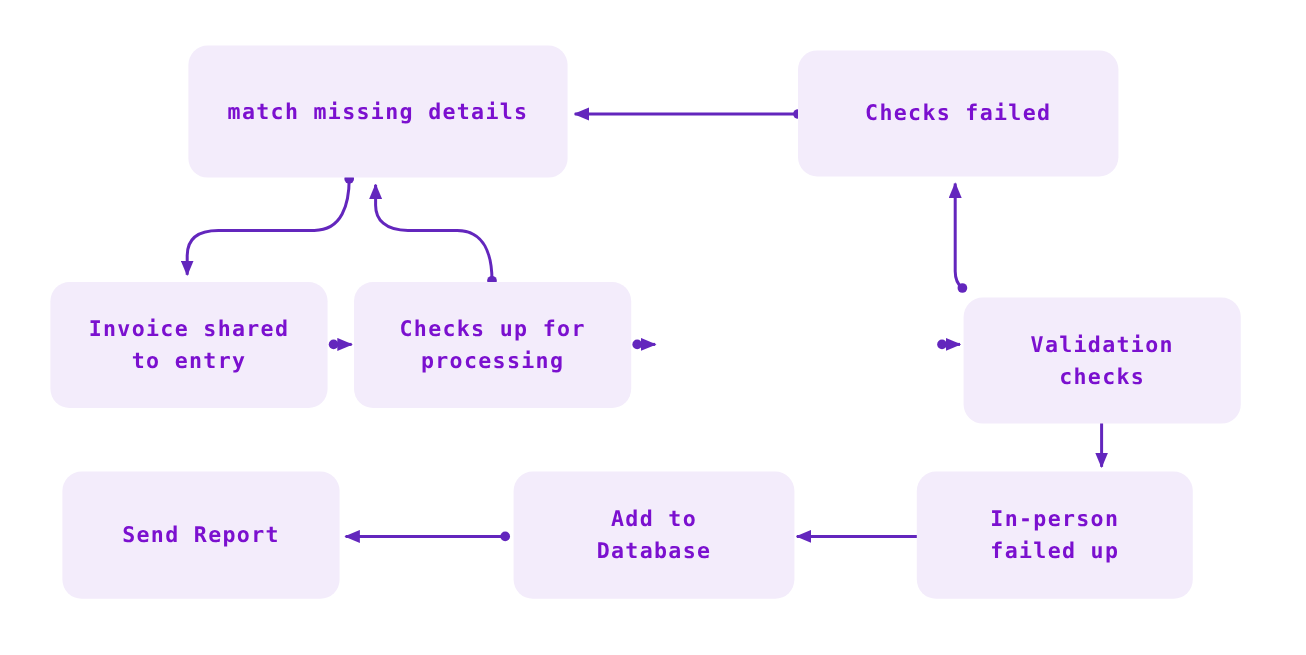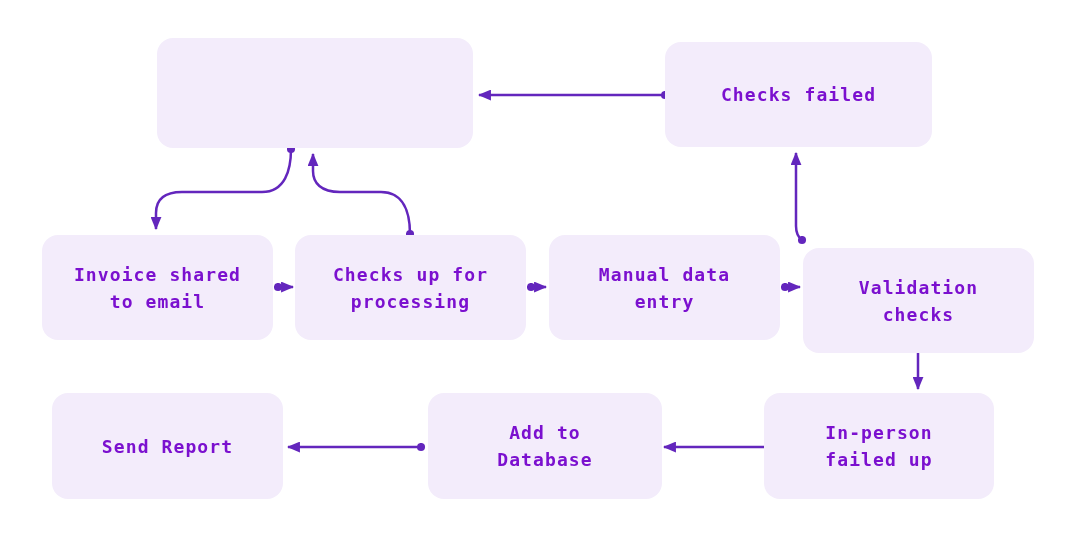--- a/index.html
+++ b/index.html
@@ -77,40 +77,37 @@
     <path class="edge" d="M 802 240 C 798 237 796 233 796 226 L 796 153" marker-start="url(#dot)" marker-end="url(#arrowhead)"></path>
 
     <path class="edge" d="M 918 345 L 918 389" marker-start="url(#dot)" marker-end="url(#arrowhead)"></path>
 
     <path class="edge" d="M 799 447 L 664 447" marker-start="url(#dot)" marker-end="url(#arrowhead)"></path>
 
     <path class="edge" d="M 421 447 L 288 447" marker-start="url(#dot)" marker-end="url(#arrowhead)"></path>
   </svg>
 
   <div class="node" style="left:157px; top:38px; width:316px; height:110px;">
+    <div>match missing details</div>
   </div>
 
   <div class="node" style="left:665px; top:42px; width:267px; height:105px;">
     <div>Checks failed</div>
   </div>
 
   <div class="node" style="left:42px; top:235px; width:231px; height:105px;">
     <div>Invoice shared</div>
-    <div>to email</div>
+    <div>to entry</div>
   </div>
 
   <div class="node" style="left:295px; top:235px; width:231px; height:105px;">
     <div>Checks up for</div>
     <div>processing</div>
   </div>
 
-  <div class="node" style="left:549px; top:235px; width:231px; height:105px;">
-    <div>Manual data</div>
-    <div>entry</div>
-  </div>
 
   <div class="node" style="left:803px; top:235px; width:231px; height:105px;margin-top:13px;">
     <div>Validation</div>
     <div>checks</div>
   </div>
 
   <div class="node" style="left:52px; top:393px; width:231px; height:106px;">
     <div>Send Report</div>
   </div>
 

